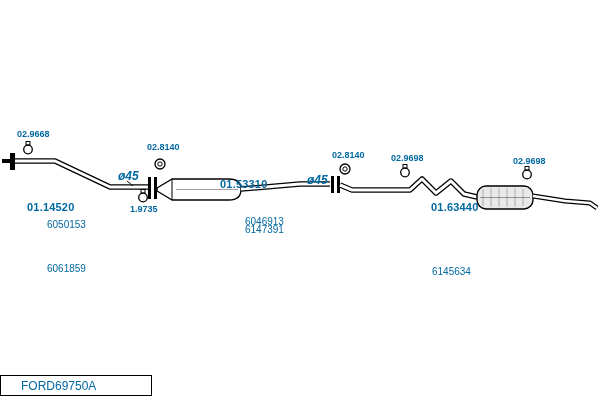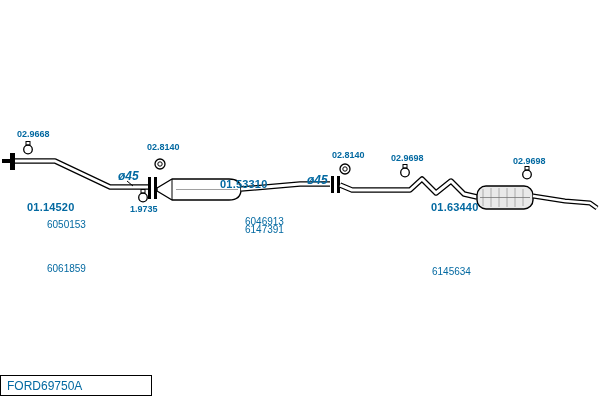--- a/index.html
+++ b/index.html
@@ -9,21 +9,21 @@
   }
   .stage svg{display:block;}
   .abs{position:absolute;white-space:nowrap;}
   .lbl-code{font-size:9px;font-weight:bold;}
   .lbl-part{font-size:11px;font-weight:bold;letter-spacing:0.2px;}
   .lbl-ref{font-size:10px;font-weight:normal;}
   .lbl-dia{font-size:12px;font-weight:bold;font-style:italic;}
   .code-box{
     position:absolute;left:0;top:375px;width:152px;height:21px;
     border:1px solid #000;box-sizing:border-box;
-    display:flex;align-items:center;padding-left:6px;
+    display:flex;align-items:center;padding-left:20px;
     font-size:12px;font-weight:normal;background:#fff;
   }
   .icon{position:absolute;width:14px;height:14px;}
 </style>
 </head>
 <body>
 
 <div class="stage">
 
   <svg width="600" height="400" viewBox="0 0 600 400" style="position:absolute;left:0;top:0;">

